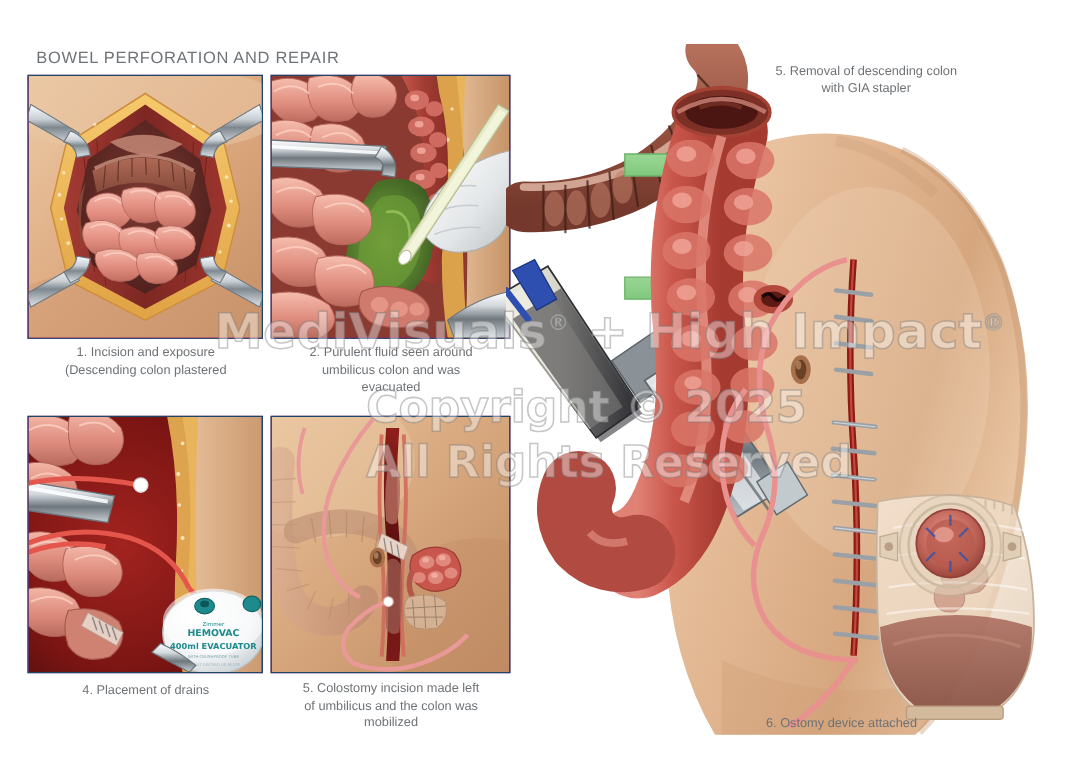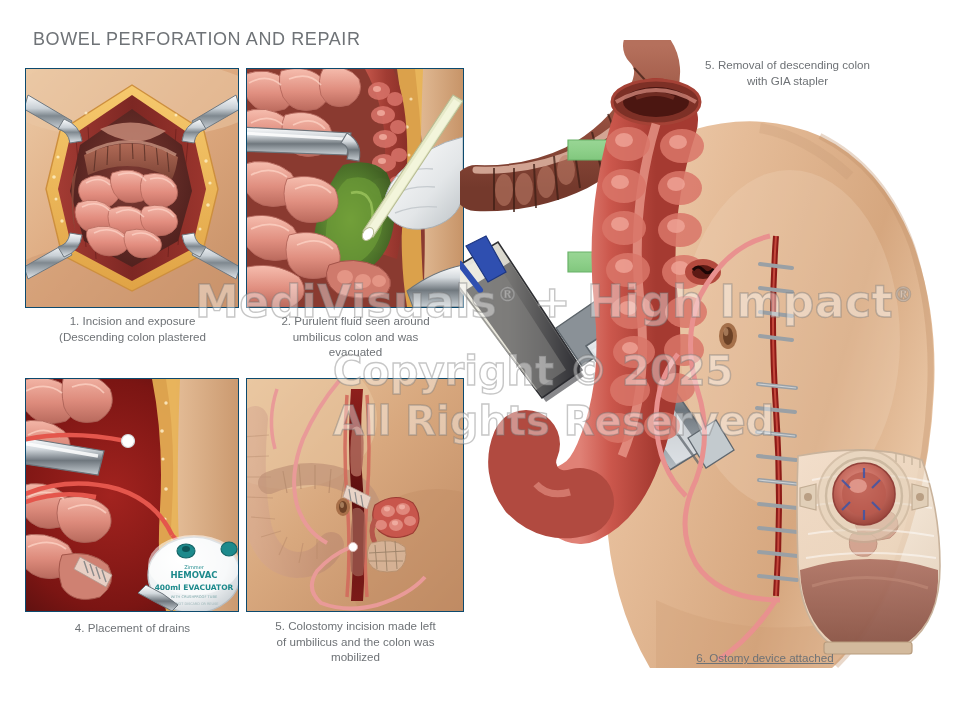--- a/index.html
+++ b/index.html
@@ -7,22 +7,22 @@
     width:975px; height:710px;
     background:#ffffff;
     font-family:"Liberation Sans", sans-serif;
     position:relative;
     overflow:hidden;
   }
   .page { position:absolute; inset:0; }
 
   
   .title {
-    position:absolute; left:33px; top:29px;
-    font-size:18px; letter-spacing:0.6px;
+    position:absolute; left:33px; top:44px;
+    font-size:15px; letter-spacing:0.6px;
     color:#6f7377; font-weight:400;
   }
 
   
   .panel {
     position:absolute;
     border:1px solid #0c4a6e;
     background:#be185d;
     overflow:hidden;
   }
@@ -36,21 +36,21 @@
     text-align:center;
     font-size:11.6px;
     line-height:15.5px;
     color:#6e7276;
   }
   #cap-1 { left:20px;  top:313px; width:225px; }
   #cap-2 { left:243px; top:313px; width:225px; }
   #cap-3 { left:655px; top:57px;  width:265px; }
   #cap-4 { left:20px;  top:620px; width:225px; }
   #cap-5 { left:243px; top:618px; width:225px; }
-  #cap-6 { left:620px; top:650px; width:290px;text-decoration:underline; }
+  #cap-6 { left:620px; top:650px; width:290px; }
 
   
   .abs { position:absolute; }
   svg { display:block; }
 
   
   .watermark {
     position:absolute; left:0; top:0; width:975px; height:710px;
     pointer-events:none; z-index:50;
   }

